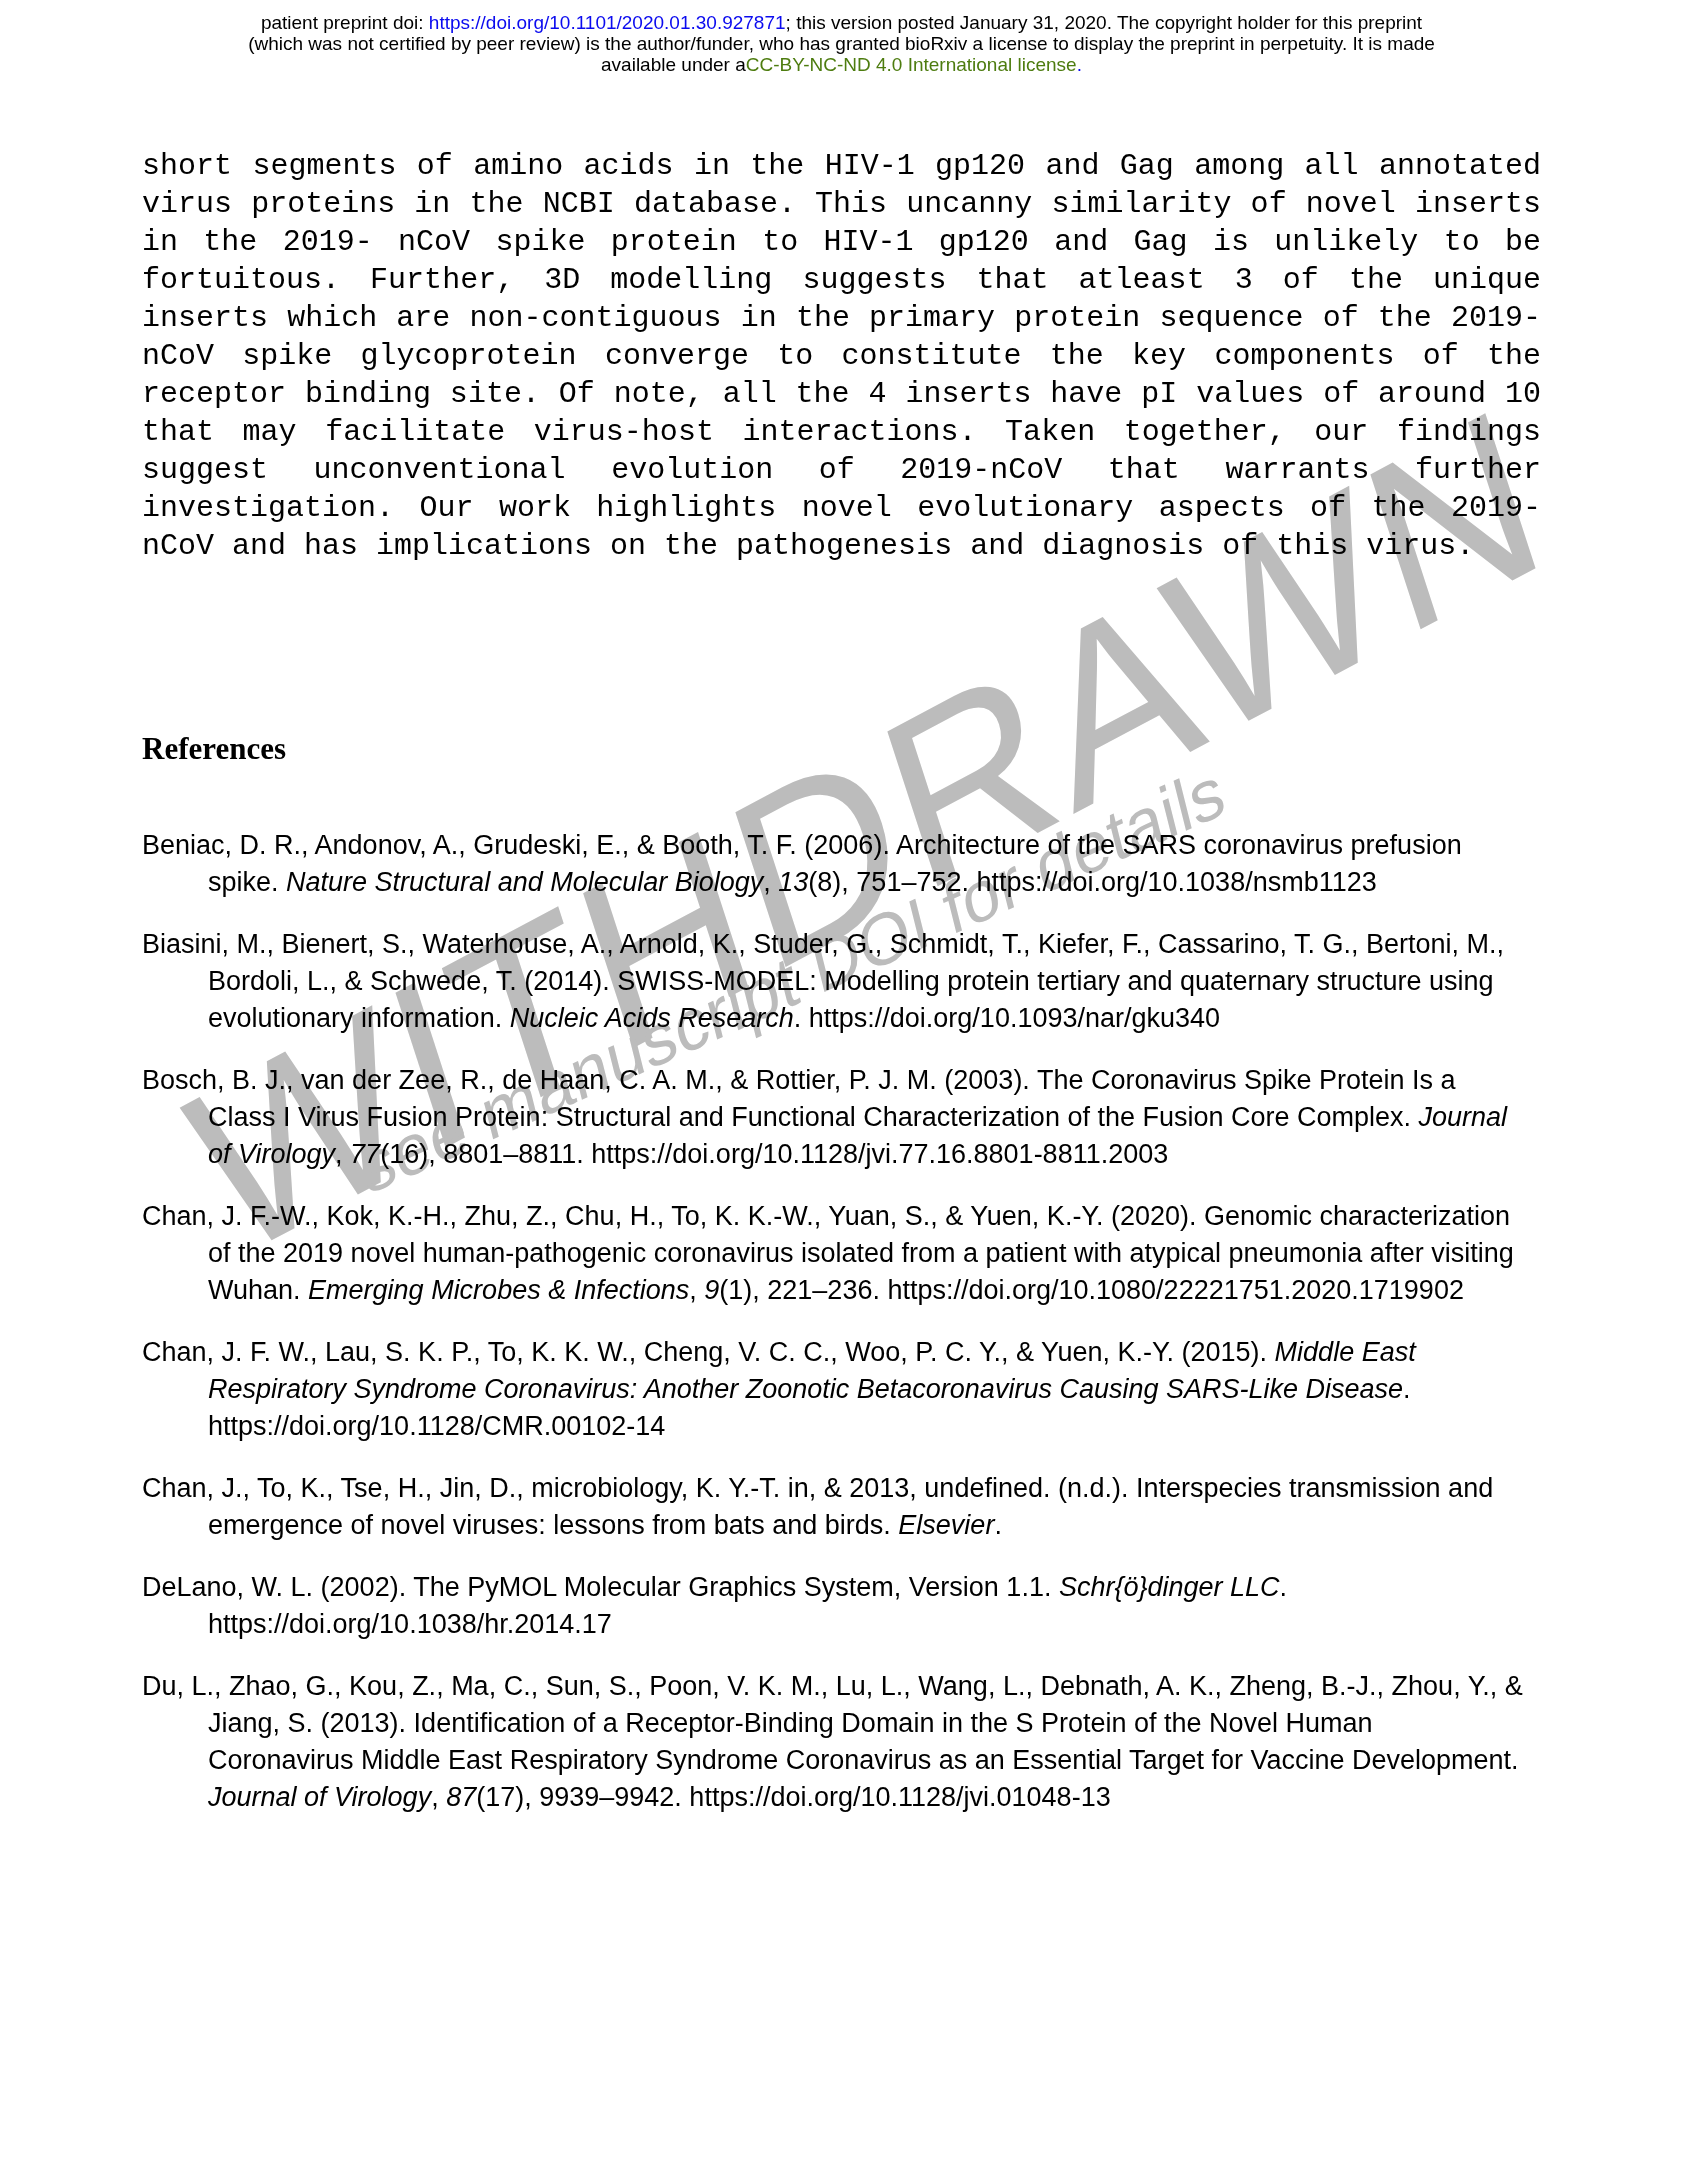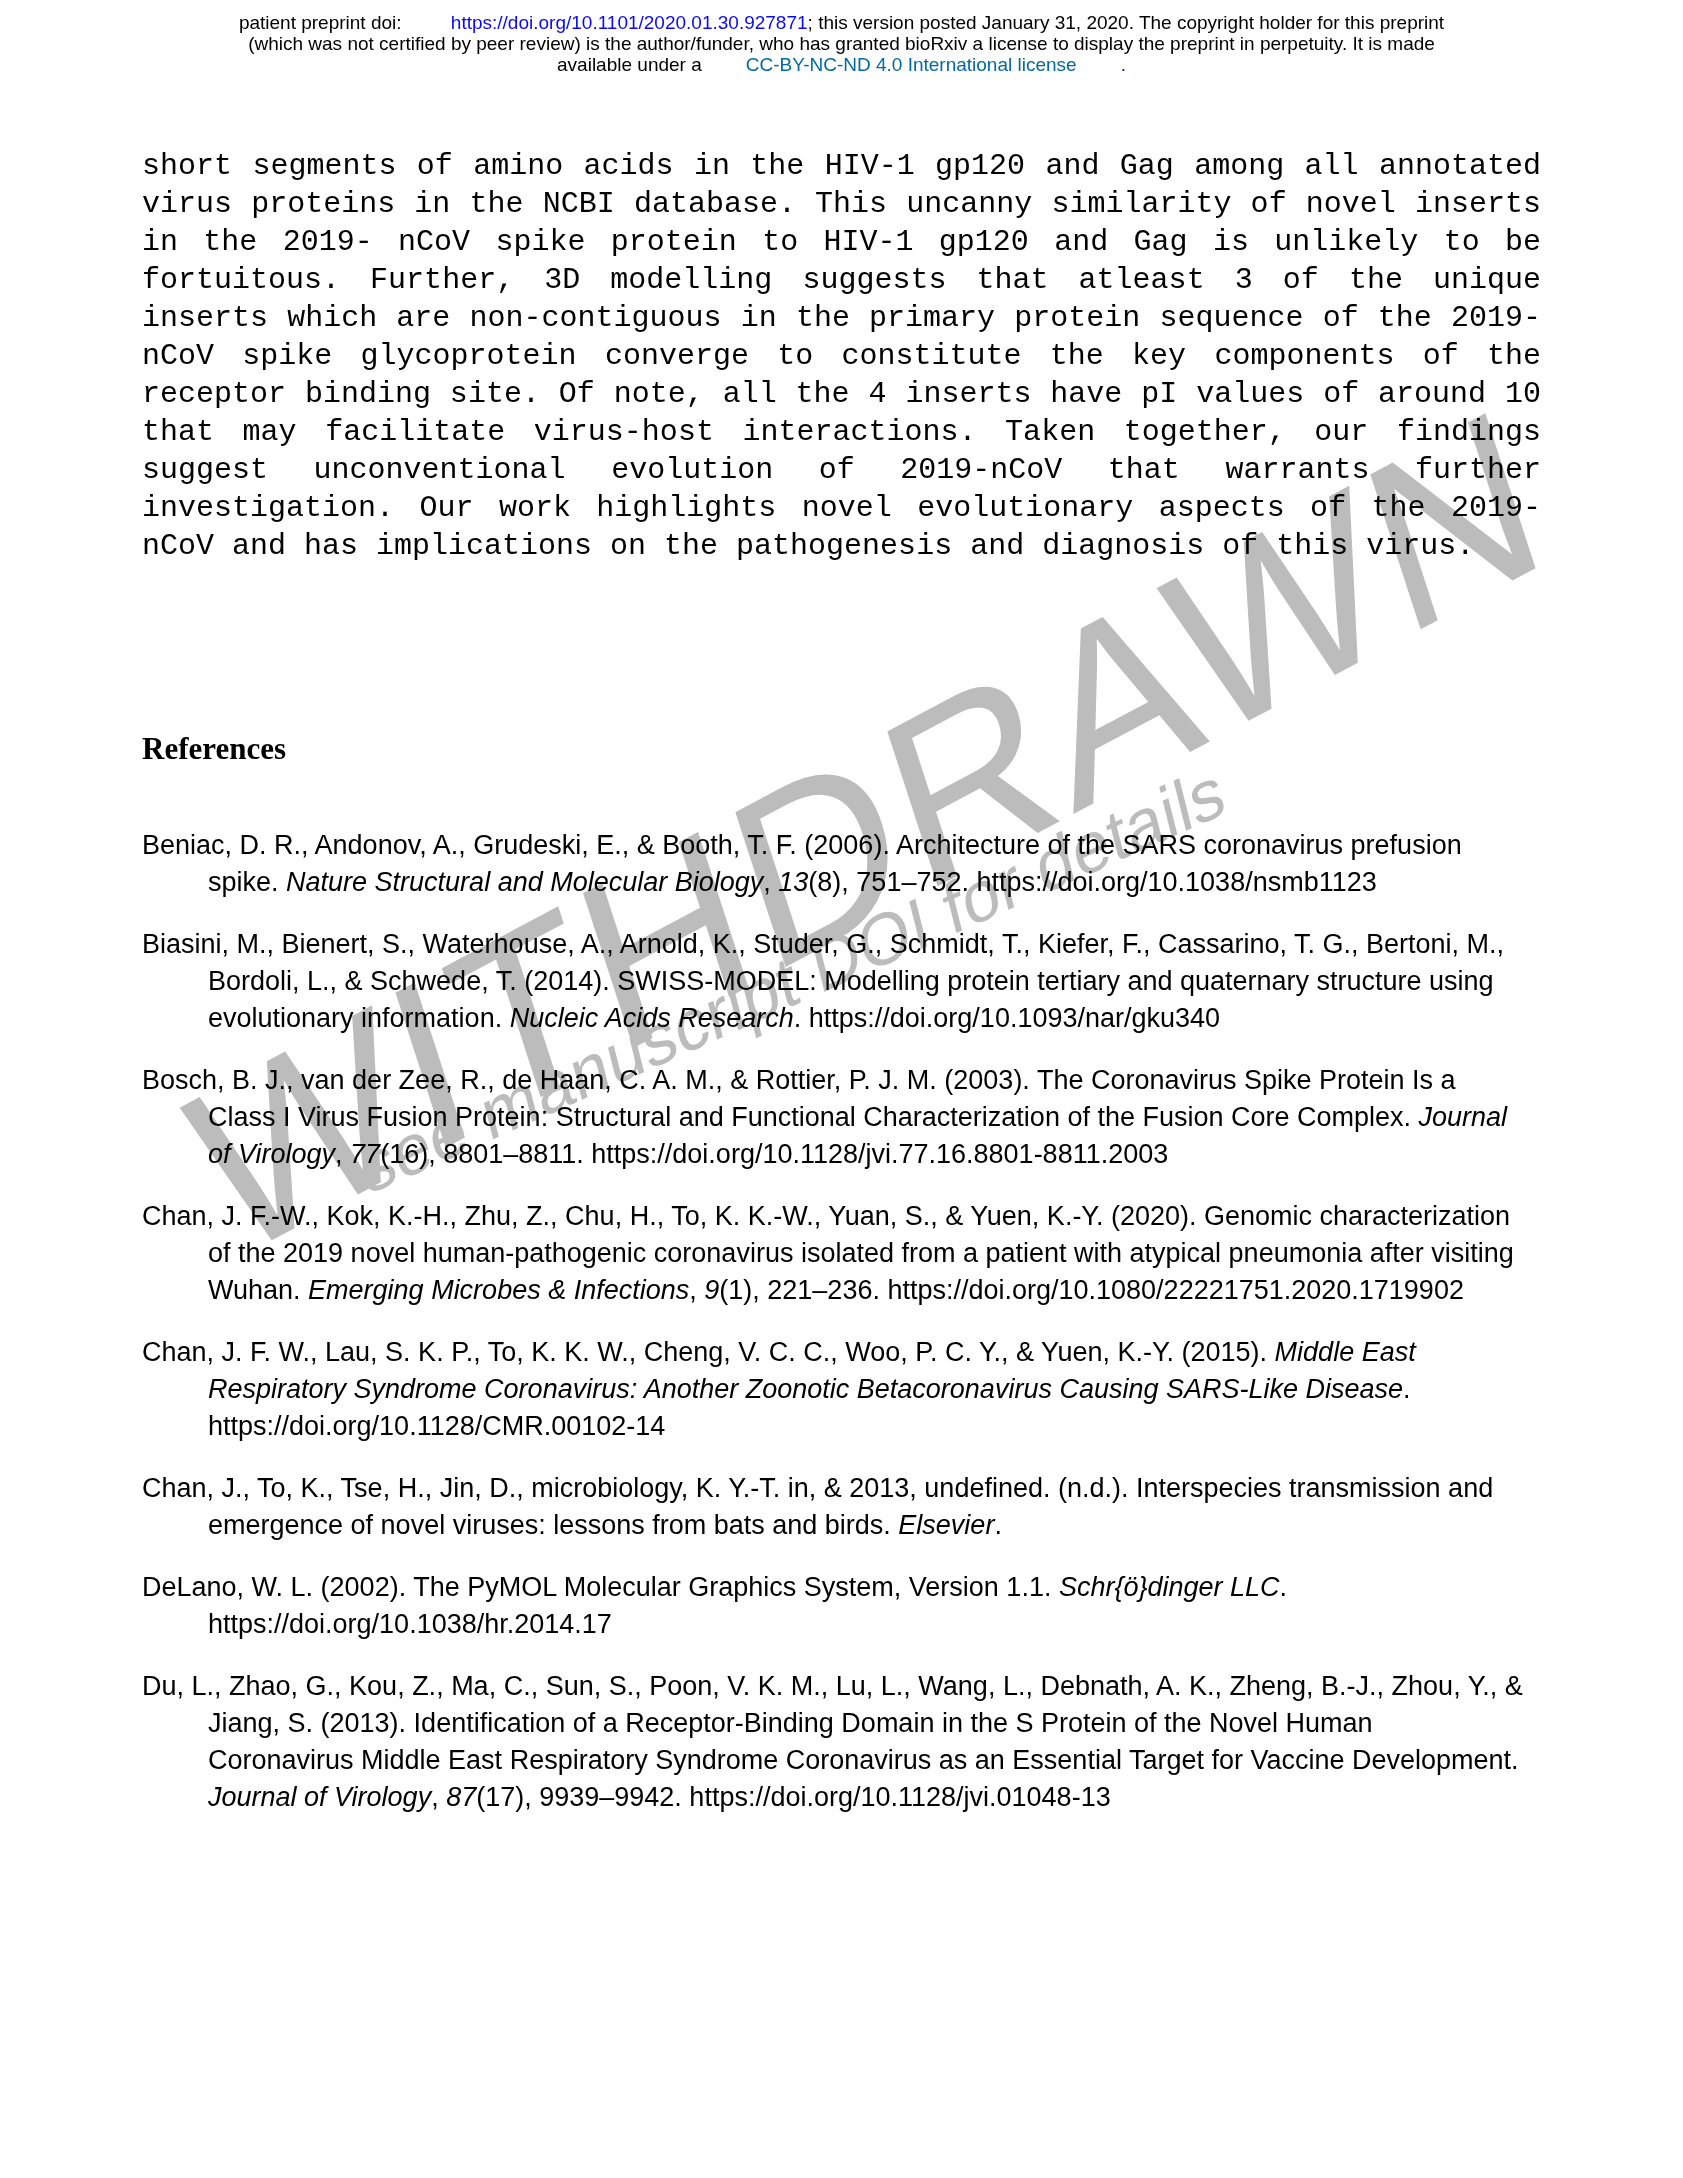--- a/index.html
+++ b/index.html
@@ -30,21 +30,21 @@
   }
 
   
   .hdr {
     position:absolute; top:12px; left:0; right:0; z-index:2;
     text-align:center;
     font-family:"Liberation Sans", sans-serif;
     font-size:19px; line-height:21px;
     color:#000000;
   }
-  .hdr .link { color:#0b0bef;margin-left:44px; }
+  .hdr .link { color:#0b0bef; }
 
   
   .content {
     position:absolute; left:142px; right:142px; top:0; z-index:1;
   }
   .abstract {
     margin:147px 0 16px 0;
     font-family:Liberation Mono, monospace;
     font-size:30px; line-height:38px;
     text-align:justify;
@@ -69,21 +69,21 @@
 <div class="page">
 
   <div class="wm-layer">
     <div class="wm-main" style="color: rgb(188, 188, 188);">WITHDRAWN</div>
     <div class="wm-sub" style="color: rgb(188, 188, 188);">see manuscript DOI for details</div>
   </div>
 
   <div class="hdr">
     <div class="hdr-line"><span>patient preprint doi: </span><span class="link" style="color: rgb(11, 11, 239);">https://doi.org/10.1101/2020.01.30.927871</span><span>; this version posted January 31, 2020. The copyright holder for this preprint</span></div>
     <div class="hdr-line">(which was not certified by peer review) is the author/funder, who has granted bioRxiv a license to display the preprint in perpetuity. It is made</div>
-    <div class="hdr-line"><span>available under a</span><span class="link" style="color: #0369a1;">CC-BY-NC-ND 4.0 International license</span><span class="link" style="color: rgb(11, 11, 239);">.</span></div>
+    <div class="hdr-line"><span>available under a</span><span class="link" style="color: #4d7c0f;">CC-BY-NC-ND 4.0 International license</span><span class="link" style="color: rgb(11, 11, 239);">.</span></div>
   </div>
 
   <div class="content">
     <p class="abstract">short segments of amino acids in the HIV-1 gp120 and Gag among all annotated virus proteins in the NCBI database.  This uncanny similarity of novel inserts in the 2019- nCoV spike protein to HIV-1 gp120 and Gag is unlikely to be fortuitous. Further, 3D modelling suggests that atleast 3 of the unique inserts which are non-contiguous in the primary protein sequence of the 2019-nCoV spike glycoprotein converge to constitute the key components of the receptor binding site. Of note, all the 4 inserts have pI values of around 10 that may facilitate virus-host interactions. Taken together, our findings suggest unconventional evolution of 2019-nCoV that warrants further investigation.  Our work highlights novel evolutionary aspects of the 2019-nCoV and has implications on the pathogenesis and diagnosis of this virus.</p>
     <h2 class="refs-heading">References</h2>
     <div id="refs">
         <p class="ref"><span>Beniac, D. R., Andonov, A., Grudeski, E., &amp; Booth, T. F. (2006). Architecture of the SARS coronavirus prefusion spike. </span><span class="it">Nature Structural and Molecular Biology</span><span>, </span><span class="it">13</span><span>(8), 751–752. https://doi.org/10.1038/nsmb1123</span></p>
         <p class="ref"><span>Biasini, M., Bienert, S., Waterhouse, A., Arnold, K., Studer, G., Schmidt, T., Kiefer, F., Cassarino, T. G., Bertoni, M., Bordoli, L., &amp; Schwede, T. (2014). SWISS-MODEL: Modelling protein tertiary and quaternary structure using evolutionary information. </span><span class="it">Nucleic Acids Research</span><span>. https://doi.org/10.1093/nar/gku340</span></p>
         <p class="ref"><span>Bosch, B. J., van der Zee, R., de Haan, C. A. M., &amp; Rottier, P. J. M. (2003). The Coronavirus Spike Protein Is a Class I Virus Fusion Protein: Structural and Functional Characterization of the Fusion Core Complex. </span><span class="it">Journal of Virology</span><span>, </span><span class="it">77</span><span>(16), 8801–8811. https://doi.org/10.1128/jvi.77.16.8801-8811.2003</span></p>
         <p class="ref"><span>Chan, J. F.-W., Kok, K.-H., Zhu, Z., Chu, H., To, K. K.-W., Yuan, S., &amp; Yuen, K.-Y. (2020). Genomic characterization of the 2019 novel human-pathogenic coronavirus isolated from a patient with atypical pneumonia after visiting Wuhan. </span><span class="it">Emerging Microbes &amp; Infections</span><span>, </span><span class="it">9</span><span>(1), 221–236. https://doi.org/10.1080/22221751.2020.1719902</span></p>

